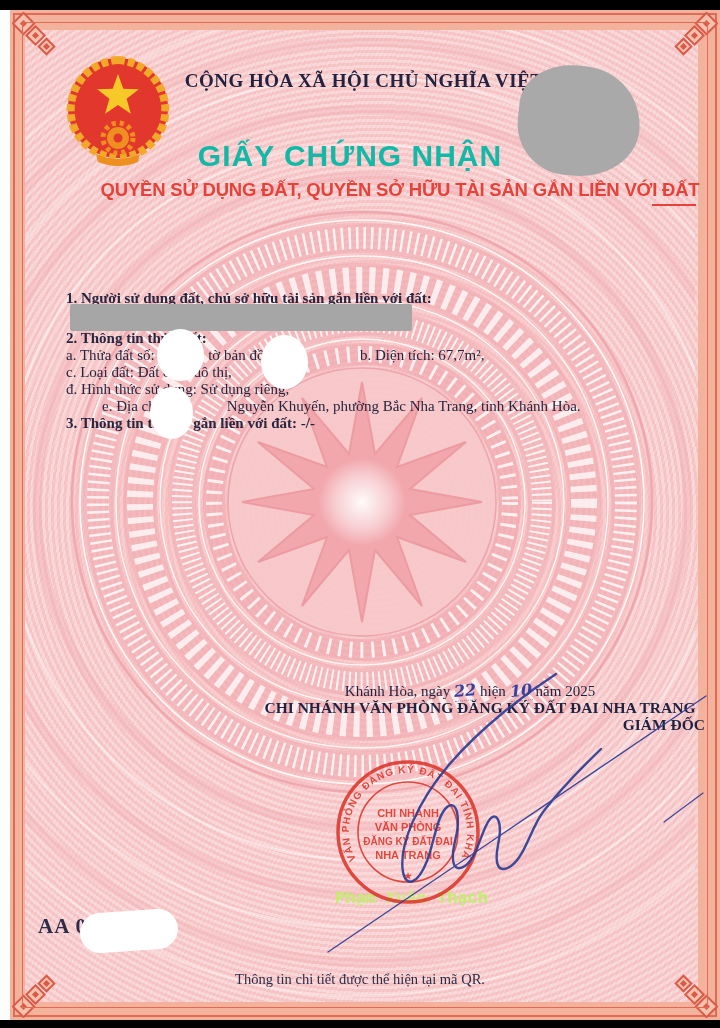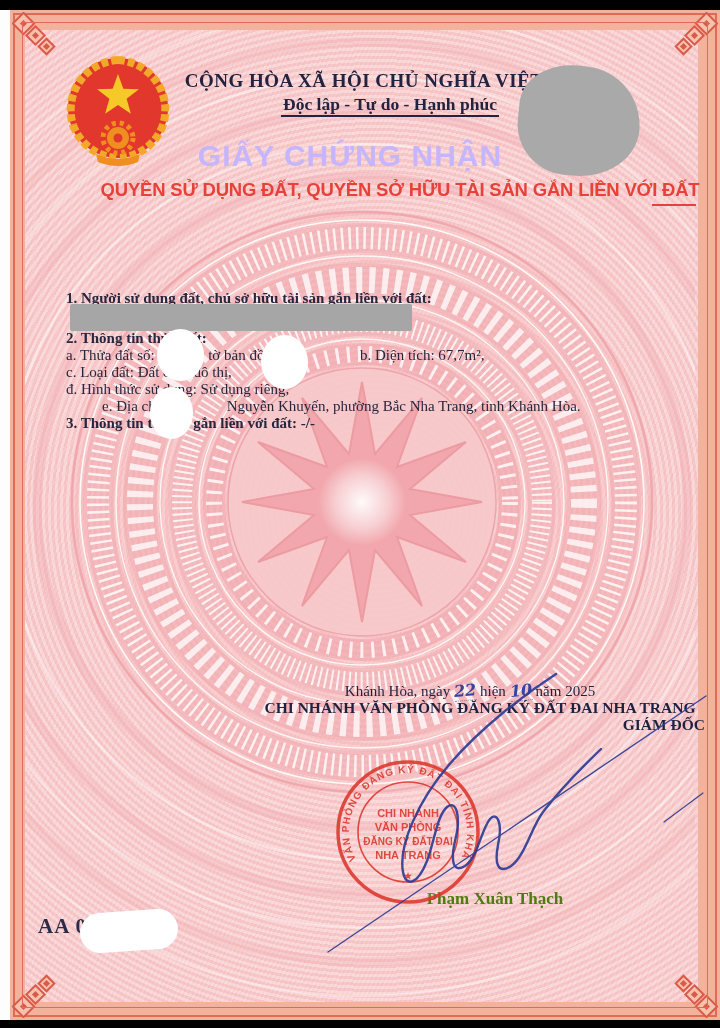--- a/index.html
+++ b/index.html
@@ -26,31 +26,31 @@
   .abs{position:absolute;}
   .ink{color:#26263e;text-align:center;}
   .bold{font-weight:bold;}
   .serif15{font-size:15px;line-height:17px;}
 
   .country{left:130px;top:70px;width:520px;text-align:center;font-weight:bold;
            font-size:19px;letter-spacing:.5px;color:#232340;}
   .motto{left:130px;top:94px;width:520px;text-align:center;font-weight:bold;font-size:17.5px;color:#232340;}
   .motto span{border-bottom:2px solid #232340;padding:0 2px 1px;}
   .title1{left:0;top:139px;width:700px;text-align:center;font-family:"Liberation Sans",sans-serif;
-          font-weight:bold;font-size:30px;letter-spacing:1px;color:#c4b5fd;}
+          font-weight:bold;font-size:30px;letter-spacing:1px;color:#14b8a6;}
   .title2{left:0;top:179px;width:712px;text-align:center;font-family:"Liberation Sans",sans-serif;
           font-weight:bold;font-size:18.5px;letter-spacing:-0.2px;color:#e6423a;padding-left:44px;}
   .title2-underline{left:652px;top:204px;width:44px;height:2px;background:#e6423a;}
 
   .dateline{left:250px;top:681px;width:440px;text-align:center;font-size:15px;color:#1e2240;}
   .hand{font-family:"DejaVu Serif",serif;font-style:italic;font-weight:bold;color:#3743a0;
         display:inline-block;transform:rotate(-5deg);font-size:16px;border-bottom:1px dotted rgba(60,70,160,.55);}
   .office{left:255px;top:699px;width:450px;text-align:center;font-weight:bold;font-size:15.5px;color:#1e2240;}
   .gdoc{left:255px;top:716px;width:450px;text-align:right;font-weight:bold;font-size:15.5px;color:#1e2240;}
-  .signer{left:335px;top:889px;width:320px;text-align:center;font-weight:bold;font-size:17px;color:#4d7c0f;}
+  .signer{left:335px;top:889px;width:320px;text-align:left;font-weight:bold;font-size:17px;color:#bef264;font-family:Liberation Mono, monospace;}
   .serial{left:38px;top:914px;font-weight:bold;font-size:21px;letter-spacing:1px;color:#2c2c4a;}
   .footer-note{left:10px;top:971px;width:700px;text-align:center;font-size:14.5px;color:#2b2b45;}
 
   
   .red-grey-bar{left:70px;top:304px;width:342px;height:27px;background:#a6a6a6;border-radius:2px;}
   .red-grey-blob{left:518px;top:66px;width:122px;height:110px;background:#a9a9a9;
       border-radius:48% 52% 55% 45% / 42% 58% 50% 50%;transform:rotate(6deg);}
   .oval{background:#fff;border-radius:50%;}
   .ov1{left:157px;top:329px;width:47px;height:52px;}
   .ov2{left:261px;top:335px;width:47px;height:54px;}
@@ -173,23 +173,20 @@
       <path d="M 105 75 A 50 50 0 0 1 60 108" stroke-width="8" stroke-dasharray="7 3"></path>
     </g>
     <polygon points="60,24 65.3,38.7 80.9,39.2 68.6,48.8 72.9,63.8 60,55 47.1,63.8 51.4,48.8 39.1,39.2 54.7,38.7" fill="#f7c928"></polygon>
     <circle cx="60" cy="88" r="15" fill="none" stroke="#ee8f1f" stroke-width="5" stroke-dasharray="4 4"></circle>
     <circle cx="60" cy="88" r="11" fill="#ee8f1f"></circle>
     <circle cx="60" cy="88" r="4.5" fill="#e2372c"></circle>
     <path d="M 38 104 Q 60 114 82 104 L 80 112 Q 60 120 40 112 Z" fill="#ee8f1f"></path>
   </svg>
 
   <div class="abs country">CỘNG HÒA XÃ HỘI CHỦ NGHĨA VIỆT NAM</div>
-  <div class="abs motto">
-    <span>Độc lập - Tự do - Hạnh phúc</span>
-  </div>
 
   <div class="abs title1">GIẤY CHỨNG NHẬN</div>
   <div class="abs title2">QUYỀN SỬ DỤNG ĐẤT, QUYỀN SỞ HỮU TÀI SẢN GẮN LIỀN VỚI ĐẤT</div>
   <div class="abs title2-underline"></div>
 
   <div class="abs ink bold serif15" style="left:66px;top:290px;">1. Người sử dụng đất, chủ sở hữu tài sản gắn liền với đất:</div>
 
   <div class="abs ink bold serif15" style="left:66px;top:330px;">2. Thông tin thửa đất:</div>
   <div class="abs ink serif15" style="left:66px;top:347px;">
     <span>a. Thửa đất số:</span>
@@ -252,20 +249,21 @@
         C 478 857, 481 830, 490 819
         C 497 811, 503 823, 498 845
         C 494 866, 499 874, 511 866
         C 525 856, 531 828, 543 812
         C 556 795, 577 772, 601 749"></path>
     </g>
   </svg>
 
   <div class="abs serial">AA 0</div>
 
+  <div class="abs footer-note">Thông tin chi tiết được thể hiện tại mã QR.</div>
 
   <div class="abs red-grey-blob"></div>
   <div class="abs red-grey-bar"></div>
   <div class="abs oval ov1"></div>
   <div class="abs oval ov2"></div>
   <div class="abs oval ov3"></div>
   <div class="abs oval ov-serial"></div>
 
 </div>
 

